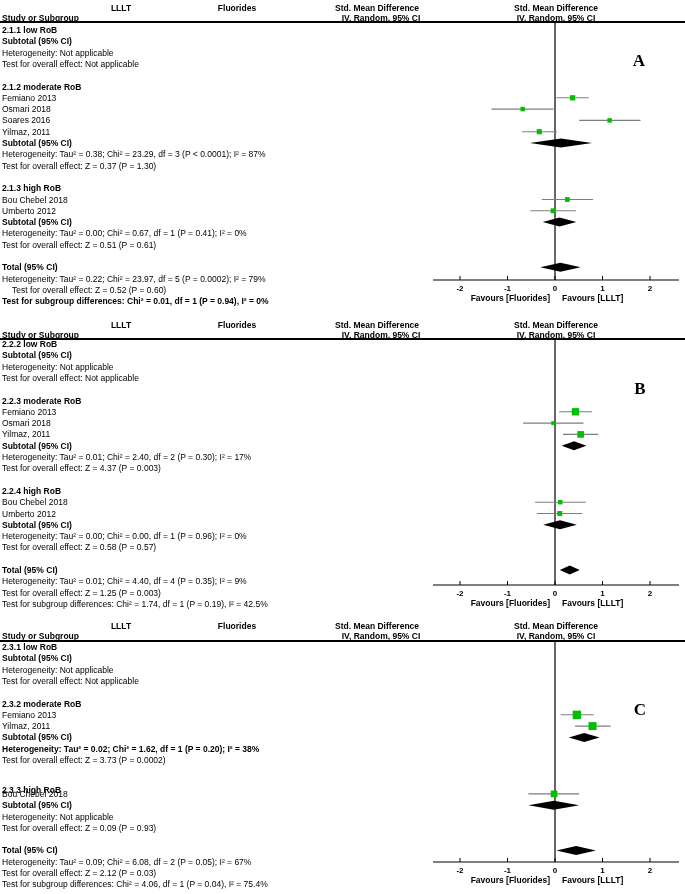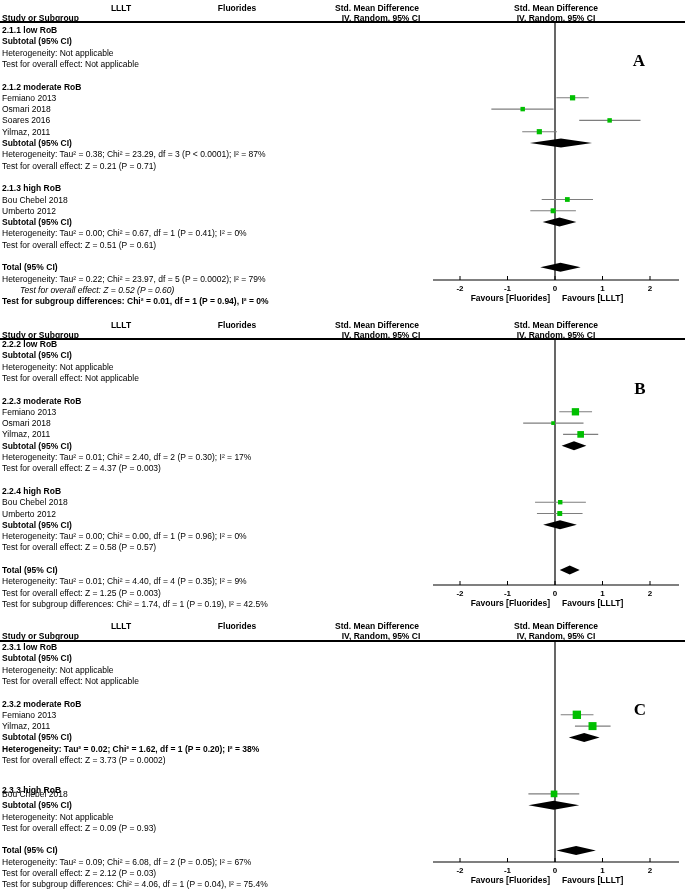--- a/index.html
+++ b/index.html
@@ -114,30 +114,30 @@
         <span class="b" style="left: 2px; top: 41.3px; transform: translateY(-50%);">Subtotal (95% CI)</span>
         <span class="" style="left: 2px; top: 52.6px; transform: translateY(-50%);">Heterogeneity: Not applicable</span>
         <span class="" style="left: 2px; top: 63.9px; transform: translateY(-50%);">Test for overall effect: Not applicable</span>
         <span class="b" style="left: 2px; top: 86.5px; transform: translateY(-50%);">2.1.2 moderate RoB</span>
         <span class="" style="left: 2px; top: 97.8px; transform: translateY(-50%);">Femiano 2013</span>
         <span class="" style="left: 2px; top: 109.1px; transform: translateY(-50%);">Osmari 2018</span>
         <span class="" style="left: 2px; top: 120.4px; transform: translateY(-50%);">Soares 2016</span>
         <span class="" style="left: 2px; top: 131.7px; transform: translateY(-50%);">Yilmaz, 2011</span>
         <span class="b" style="left: 2px; top: 143px; transform: translateY(-50%);">Subtotal (95% CI)</span>
         <span class="" style="left: 2px; top: 154.3px; transform: translateY(-50%);">Heterogeneity: Tau² = 0.38; Chi² = 23.29, df = 3 (P &lt; 0.0001); I² = 87%</span>
-        <span class="" style="left: 2px; top: 165.6px; transform: translateY(-50%);">Test for overall effect: Z = 0.21 (P = 0.71)</span>
+        <span class="" style="left: 2px; top: 165.6px; transform: translateY(-50%);">Test for overall effect: Z = 0.37 (P = 1.30)</span>
         <span class="b" style="left: 2px; top: 188.2px; transform: translateY(-50%);">2.1.3 high RoB</span>
         <span class="" style="left: 2px; top: 199.5px; transform: translateY(-50%);">Bou Chebel 2018</span>
         <span class="" style="left: 2px; top: 210.8px; transform: translateY(-50%);">Umberto 2012</span>
         <span class="b" style="left: 2px; top: 222.1px; transform: translateY(-50%);">Subtotal (95% CI)</span>
         <span class="" style="left: 2px; top: 233.4px; transform: translateY(-50%);">Heterogeneity: Tau² = 0.00; Chi² = 0.67, df = 1 (P = 0.41); I² = 0%</span>
         <span class="" style="left: 2px; top: 244.7px; transform: translateY(-50%);">Test for overall effect: Z = 0.51 (P = 0.61)</span>
         <span class="b" style="left: 2px; top: 267.3px; transform: translateY(-50%);">Total (95% CI)</span>
         <span class="" style="left: 2px; top: 278.6px; transform: translateY(-50%);">Heterogeneity: Tau² = 0.22; Chi² = 23.97, df = 5 (P = 0.0002); I² = 79%</span>
-        <span class="" style="left: 20px; top: 289.9px; transform: translateY(-50%); font-style: italic;">Test for overall effect: Z = 0.52 (P = 0.60)</span>
+        <span class="" style="left: 12px; top: 289.9px; transform: translateY(-50%);">Test for overall effect: Z = 0.52 (P = 0.60)</span>
         <span class="" style="left: 2px; top: 301.2px; transform: translateY(-50%); font-weight: bold;">Test for subgroup differences: Chi² = 0.01, df = 1 (P = 0.94), I² = 0%</span>
       </section>
       <section>
         <span class="b" style="left: 121px; top: 324.5px; transform: translate(-50%, -50%);">LLLT</span>
         <span class="b" style="left: 237px; top: 324.5px; transform: translate(-50%, -50%);">Fluorides</span>
         <span class="b" style="left: 377px; top: 324.5px; transform: translate(-50%, -50%);">Std. Mean Difference</span>
         <span class="b" style="left: 556px; top: 324.5px; transform: translate(-50%, -50%);">Std. Mean Difference</span>
         <span class="b" style="left: 2px; top: 334.5px; transform: translateY(-50%);">Study or Subgroup</span>
         <span class="b" style="left: 381px; top: 334.5px; transform: translate(-50%, -50%);">IV, Random, 95% CI</span>
         <span class="b" style="left: 556px; top: 334.5px; transform: translate(-50%, -50%);">IV, Random, 95% CI</span>

